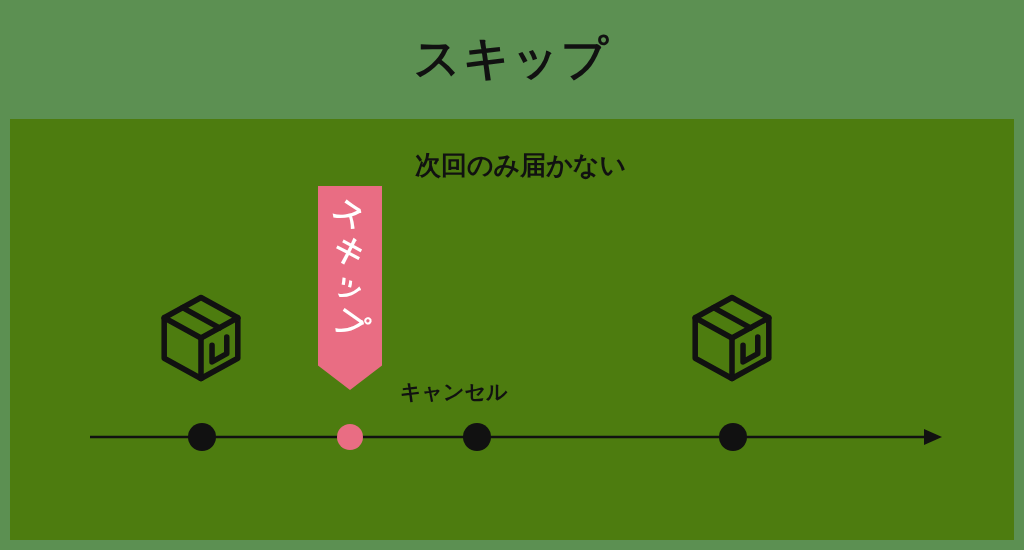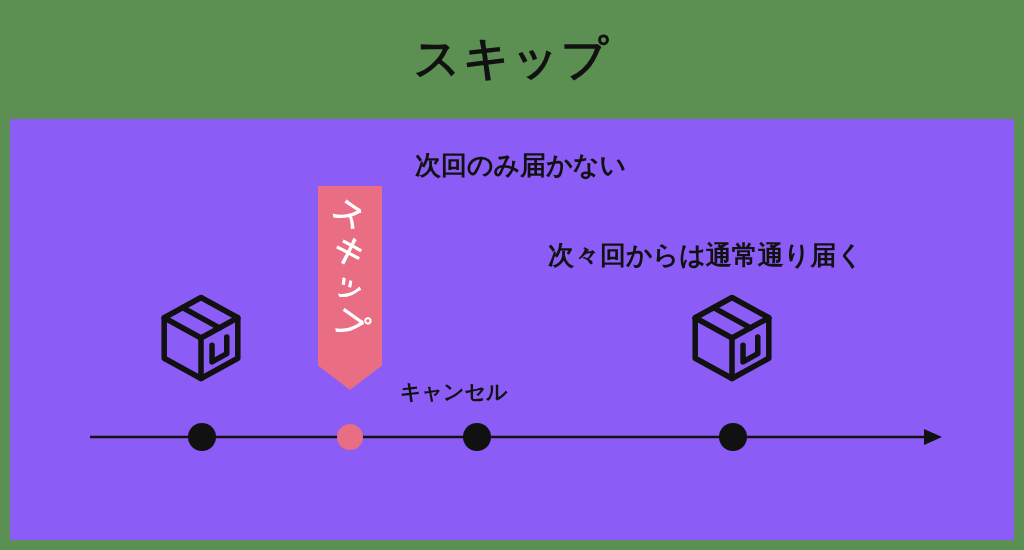--- a/index.html
+++ b/index.html
@@ -24,21 +24,21 @@
     font-weight:800;
     color:#111111;
     letter-spacing:2px;
   }
   .panel{
     position:absolute;
     left:10px;
     top:119px;
     width:1004px;
     height:421px;
-    background:#8b5cf6;
+    background:#4d7c0f;
   }
   .note{
     position:absolute;
     color:#111111;
     font-weight:700;
     font-size:26px;
     white-space:nowrap;
   }
   .note-next{ left:415px; top:148px; }
   .note-after-next{ left:548px; top:238px; }
@@ -110,21 +110,20 @@
 <body>
 
 <div class="page">
 
   <div class="header-title">スキップ</div>
 
   <div class="panel">
 
     <div class="note note-next" style="left:405px;top:29px;">次回のみ届かない</div>
 
-    <div class="note note-after-next" style="left:538px;top:119px;">次々回からは通常通り届く</div>
 
     <div class="ribbon" style="left:308px;top:67px;">
       <span>ス</span>
       <span>キ</span>
       <span>ッ</span>
       <span>プ</span>
     </div>
 
     <svg class="pkg" style="left:145px;top:171px;" viewBox="0 0 100 100" fill="none" stroke="#111111" stroke-width="6" stroke-linejoin="round" stroke-linecap="round">
       <path d="M50 6 L90 28 V72 L50 94 L10 72 V28 Z"></path>

